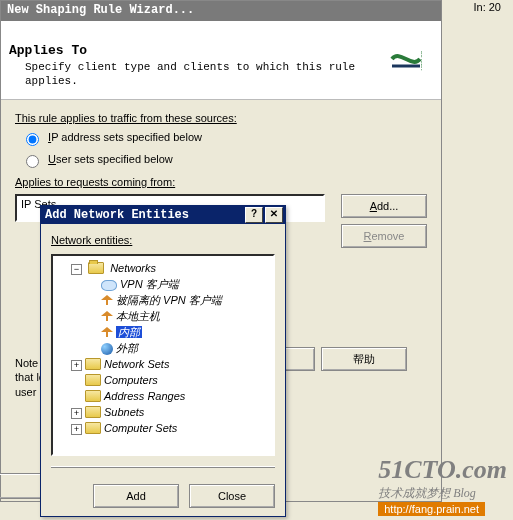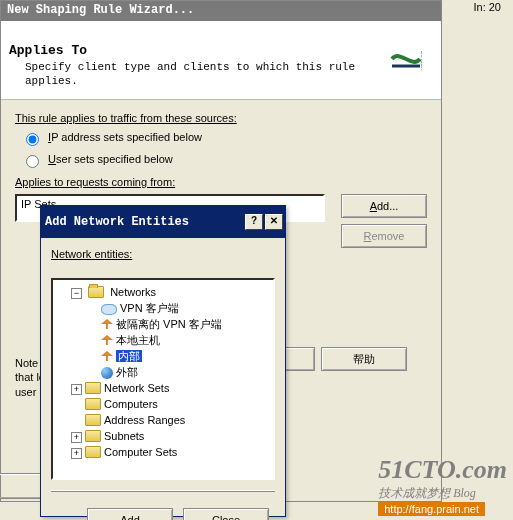--- a/index.html
+++ b/index.html
@@ -24,39 +24,39 @@
   .btn{width:86px;height:24px;font-size:11px;background:#ece9d8;border:1px solid #888;box-shadow:inset 1px 1px #fff,inset -1px -1px #aaa;cursor:pointer;}
   .btn.disabled{color:#888;}
   .side-btns{display:flex;flex-direction:column;gap:6px;}
   .note{margin-top:108px;padding-right:4px;line-height:1.35;}
   .row-btns{position:absolute;right:34px;bottom:130px;display:flex;gap:6px;}
   .hr{border-top:1px solid #fff;border-bottom:1px solid #888;margin:10px 0 6px 0;height:0;}
   .big-btn{position:absolute;left:-4px;bottom:2px;width:48px;height:24px;box-shadow:inset 1px 1px #fff,inset -1px -1px #aaa;border:1px solid #888;}
 
   
   .dlg{position:absolute;left:40px;top:205px;width:244px;height:310px;border:1px solid #0a246a;background:#ece9d8;box-shadow:2px 2px 4px rgba(0,0,0,.25);}
-  .dlg-title{height:32px;background:#0a246a;color:#fff;font-family:"Courier New",monospace;font-weight:bold;font-size:12px;display:flex;align-items:center;padding:0 2px 0 4px;}
+  .dlg-title{height:18px;background:#0a246a;color:#fff;font-family:"Courier New",monospace;font-weight:bold;font-size:12px;display:flex;align-items:center;padding:0 2px 0 4px;}
   .dlg-title .spacer{flex:1;}
   .tbtn{width:16px;height:14px;background:#ece9d8;border:1px solid #fff;border-right-color:#404040;border-bottom-color:#404040;font-family:"Marlett","Arial";font-size:10px;line-height:12px;text-align:center;color:#000;margin-left:2px;cursor:pointer;}
   .dlg-body{padding:10px 10px;}
-  .tree-wrap{margin-top:18px;border:2px inset #fff;border-top-color:#808080;border-left-color:#808080;background:#fff;height:190px;overflow:auto;padding:4px 2px;}
+  .tree-wrap{margin-top:8px;border:2px inset #fff;border-top-color:#808080;border-left-color:#808080;background:#fff;height:190px;overflow:auto;padding:4px 2px;font-style:italic;}
   .tree ul{list-style:none;margin:0;padding-left:16px;}
   .tree li{white-space:nowrap;line-height:16px;}
   .box{display:inline-block;width:9px;height:9px;border:1px solid #808080;text-align:center;line-height:8px;font-size:9px;margin-right:3px;vertical-align:middle;cursor:pointer;background:#fff;}
   .box.none{border:none;background:none;width:11px;}
   .ic{display:inline-block;width:14px;height:12px;vertical-align:middle;margin-right:3px;}
   .ic.folder{background:linear-gradient(#f7e7a1,#e8c94b);border:1px solid #b8972b;border-radius:1px;width:14px;height:10px;position:relative;top:-1px;}
   .ic.folder.open::before{content:"";position:absolute;left:0;top:-3px;width:7px;height:3px;background:#e8c94b;border:1px solid #b8972b;border-bottom:none;}
   .ic.cloud{border:1px solid #6fa3d6;background:#cfe5fb;border-radius:6px/5px;width:14px;height:9px;}
   .ic.netw{width:12px;height:12px;}
   .ic.netw::before{content:"";display:block;width:0;height:0;border-left:6px solid transparent;border-right:6px solid transparent;border-bottom:5px solid #d98b2b;}
   .ic.netw::after{content:"";display:block;width:2px;height:5px;margin:0 auto;background:#d98b2b;}
   .ic.globe{width:12px;height:12px;border-radius:50%;background:radial-gradient(circle at 30% 30%,#8fd0ff,#1a5aa8);}
   .sel{background:#1d4ed8;color:#fff;padding:0 2px;}
-  .dlg-btns{display:flex;justify-content:center;gap:10px;margin-top:16px;padding-left:30px;}
+  .dlg-btns{display:flex;justify-content:flex-end;gap:10px;margin-top:16px;padding-left:30px;}
   
   .wm{position:absolute;right:6px;bottom:4px;font-style:italic;color:#808080;font-family:Georgia,"Times New Roman",serif;}
   .wm .big{font-size:26px;font-weight:bold;}
   .wm .url{background:#e07b00;color:#fff;font-style:normal;font-family:Tahoma,sans-serif;font-size:11px;padding:1px 6px;display:inline-block;margin-top:0;}
 </style>
 </head>
 <body>
 <div class="screen">
 
   <div class="top-in">

